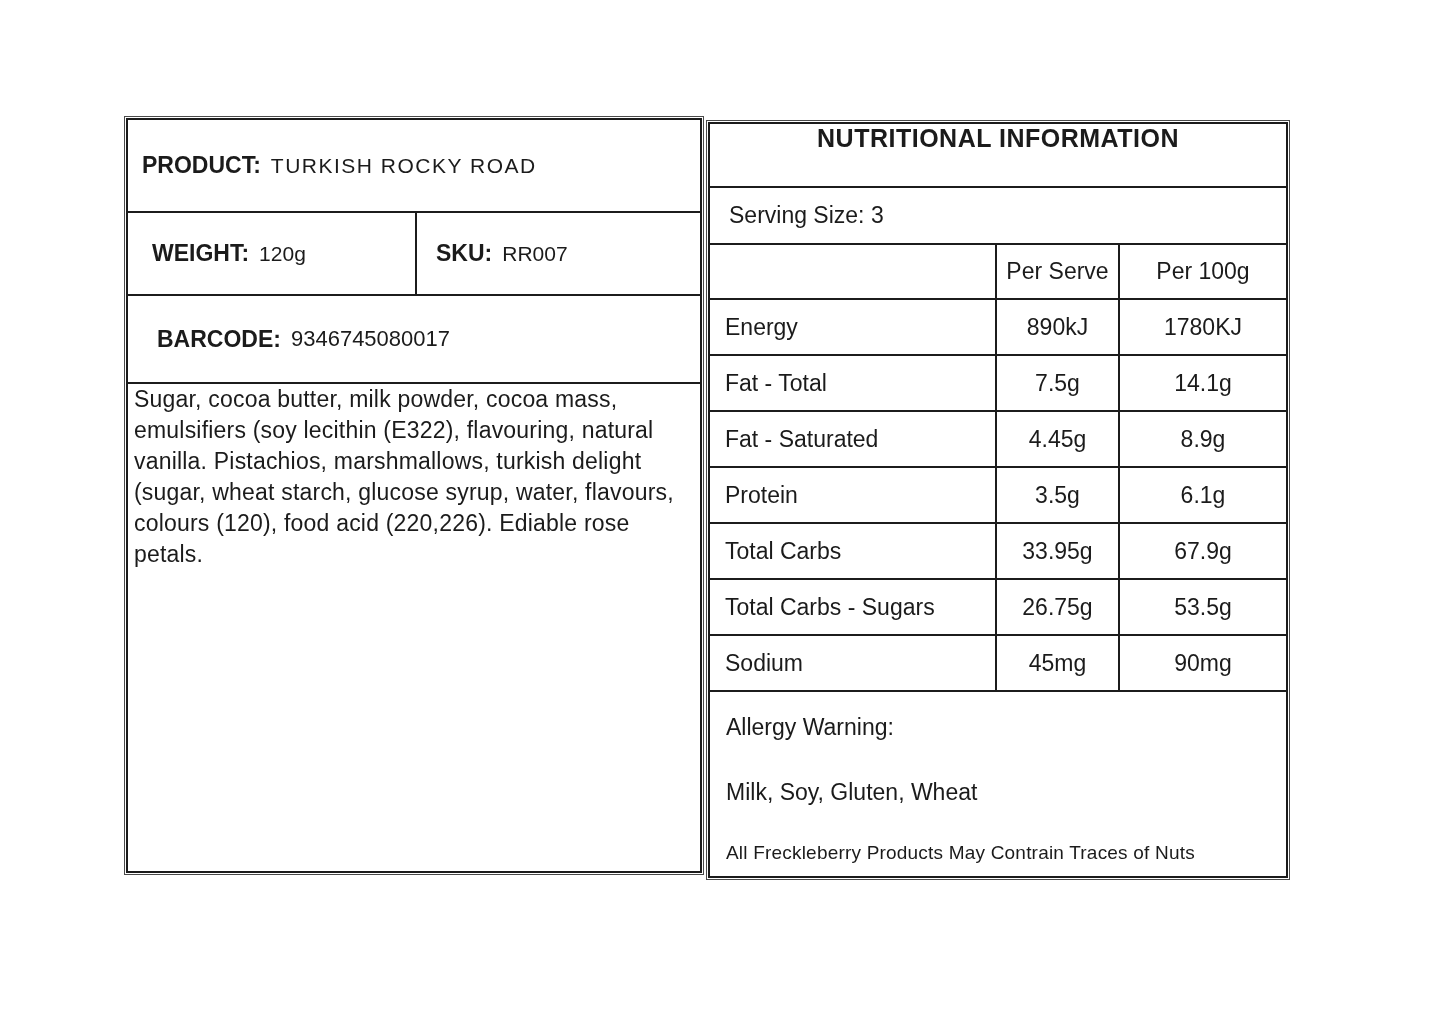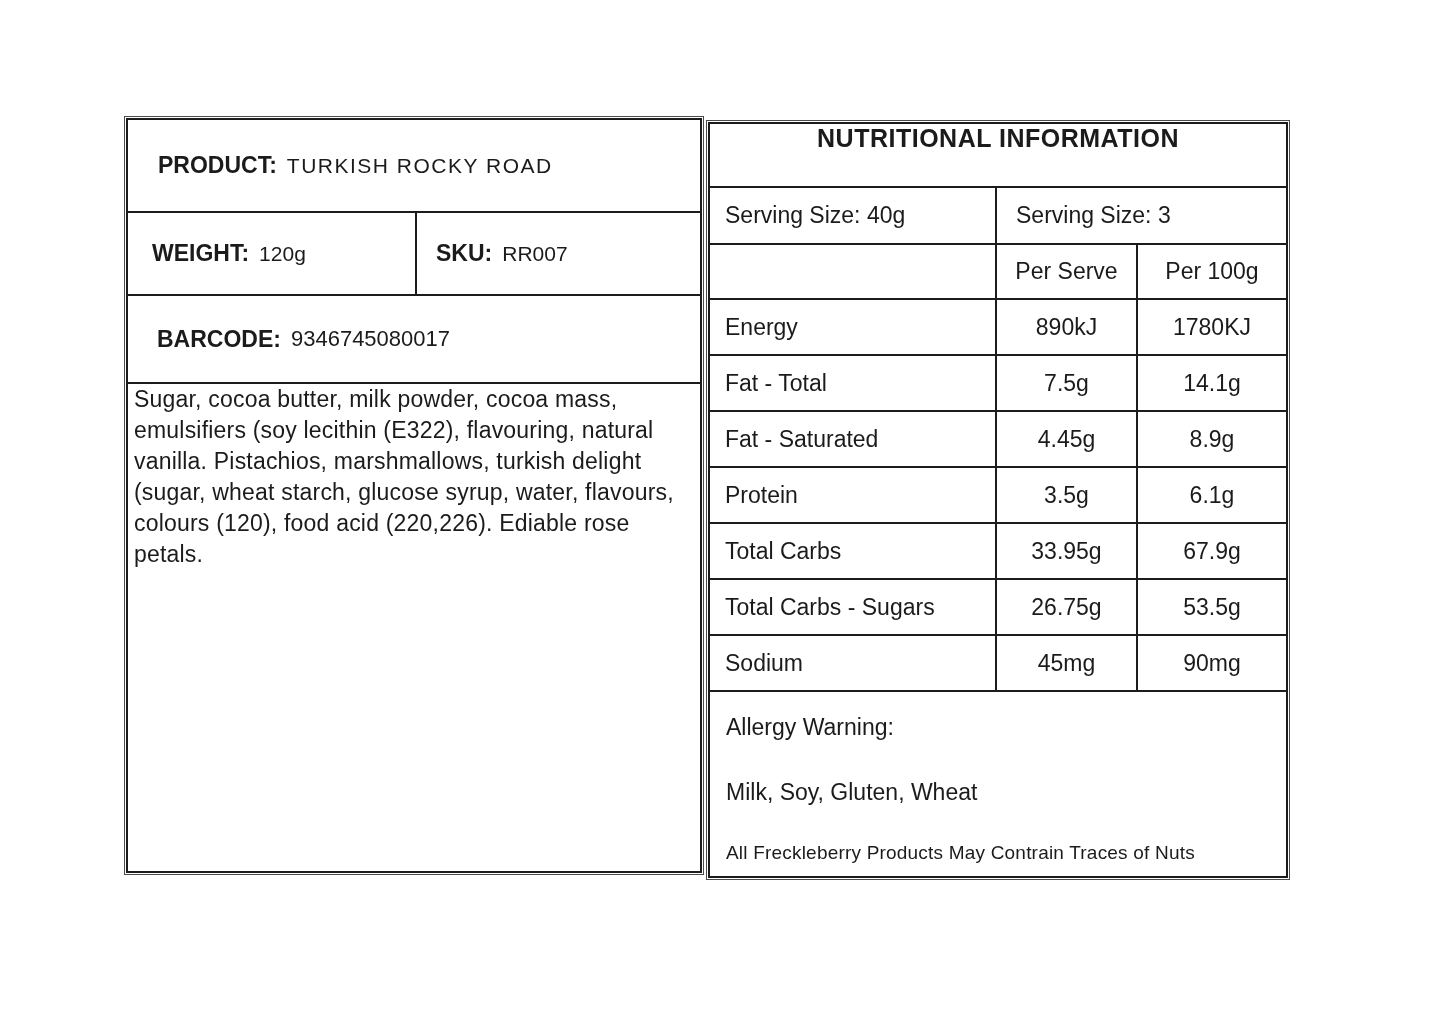--- a/index.html
+++ b/index.html
@@ -8,21 +8,21 @@
     position:relative; width:1445px; height:1013px; background:#ffffff;
     font-family:"Liberation Sans", sans-serif; color:#1b1b1b;
   }
   .panel { position:absolute; background:#fff; border:2px solid #1c1c1c;
            outline:1px solid #4a4a4a; outline-offset:1px; }
   .left-panel  { left:126px; top:118px; width:576px; height:755px; }
   .right-panel { left:708px; top:122px; width:580px; height:756px; }
 
   
   .lrow { display:flex; align-items:center; border-bottom:2px solid #1c1c1c; }
-  .product-row { height:93px; padding-left:30px; }
+  .product-row { height:93px; padding-left:14px; }
   .split-row   { height:83px; padding:0; align-items:stretch;justify-content:space-between; }
   .split-row .cell { display:flex; align-items:center; }
   .weight-cell { width:289px; border-right:2px solid #1c1c1c; padding-left:24px; }
   .sku-cell    { flex:1; padding-left:19px; }
   .barcode-row { height:88px; padding-left:29px; }
   .ingredients-row { border-bottom:none; display:block; padding:0 8px 0 6px; }
   .ingredients-row p { font-size:23px; line-height:31px; letter-spacing:0.2px; }
 
   .b { font-weight:bold; font-size:23px; margin-right:10px; white-space:nowrap; }
   .v { font-size:21px; white-space:nowrap; }
@@ -30,21 +30,21 @@
 
   
   .nrow { display:flex; align-items:stretch; border-bottom:2px solid #1c1c1c; }
   .title-row { height:64px; align-items:flex-start; justify-content:center; }
   .title-row span { font-weight:bold; font-size:25px; letter-spacing:0.5px; }
   .serving-row { height:57px; }
   .colhead-row { height:55px; }
   .data-row    { height:56px; }
   .ncell { display:flex; align-items:center; font-size:23px; }
   .c-label { width:287px; border-right:2px solid #1c1c1c; padding-left:15px; }
-  .c-serve { width:141px; border-right:2px solid #1c1c1c; justify-content:center;text-align:right; }
+  .c-serve { width:123px; border-right:2px solid #1c1c1c; justify-content:center;text-align:right; }
   .c-100g  { flex:1; justify-content:center; }
   .c-rest  { flex:1; padding-left:19px; }
 
   .allergy { padding:22px 0 0 16px; }
   .allergy-title { font-weight:normal; font-size:23px; }
   .allergy-list  { font-size:23px; margin-top:38px; }
   .allergy-note  { font-size:19px; margin-top:36px; letter-spacing:0.2px; }
 </style>
 </head>
 <body>
@@ -79,21 +79,20 @@
     </div>
   </section>
 
   <section class="panel right-panel">
 
     <div class="nrow title-row">
       <span>NUTRITIONAL INFORMATION</span>
     </div>
 
     <div class="nrow serving-row">
-      <div class="ncell c-label">Serving Size: 40g</div>
       <div class="ncell c-rest">Serving Size:  3</div>
     </div>
 
     <div class="nrow colhead-row">
       <div class="ncell c-label"></div>
       <div class="ncell c-serve">Per Serve</div>
       <div class="ncell c-100g">Per 100g</div>
     </div>
 
     <div class="nrow data-row">

